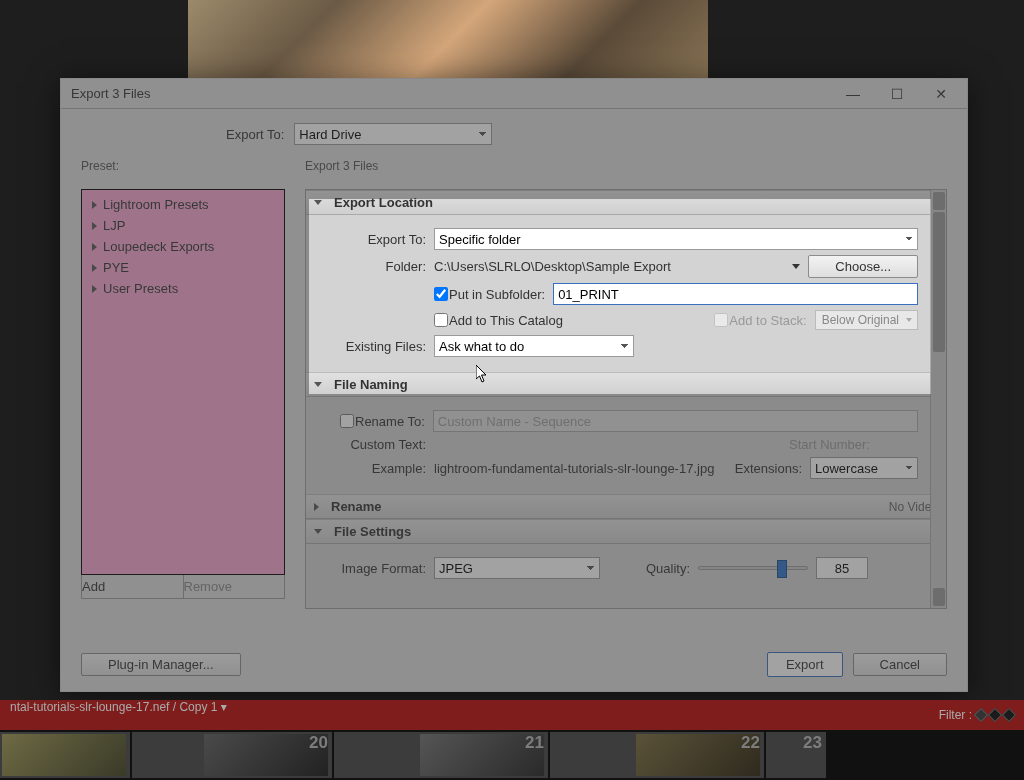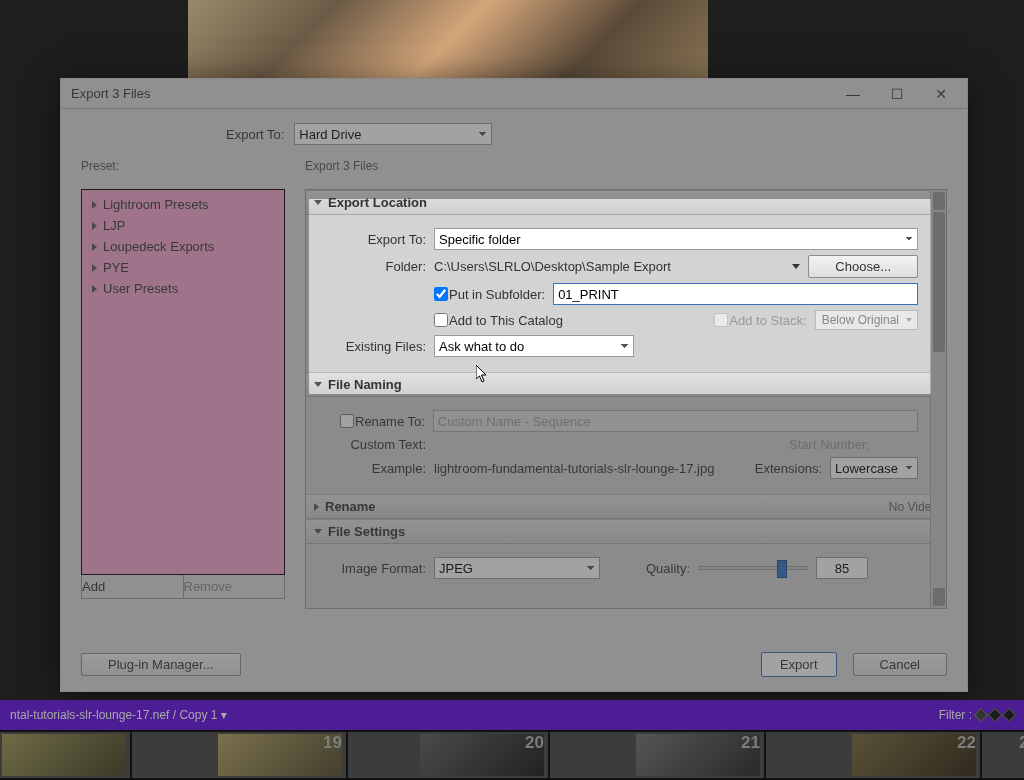--- a/index.html
+++ b/index.html
@@ -23,38 +23,38 @@
   .preset-btns{display:flex;border:1px solid #999;border-top:none}
   .preset-btns div{flex:1;padding:4px 0;font-size:13px}
   .preset-btns div:first-child{border-right:1px solid #999}
   .preset-btns .disabled{color:#888}
   .rightcol{flex:1;position:relative}
   .panel-scroll{height:420px;border:1px solid #999;background:#d3d3d3;position:relative;overflow:hidden}
   .scrollbar-stub{position:absolute;right:0;top:0;width:16px;height:100%;background:#ccc;border-left:1px solid #aaa}
   .scrollbar-stub::before{content:"";position:absolute;left:2px;top:2px;width:12px;height:18px;background:#999;border-radius:2px}
   .scrollbar-stub::after{content:"";position:absolute;left:2px;bottom:2px;width:12px;height:18px;background:#999;border-radius:2px}
   .scroll-thumb{position:absolute;left:2px;top:22px;width:12px;height:140px;background:#999;border-radius:2px}
-  .section-hdr{background:linear-gradient(#e1e1e1,#cfcfcf);border-top:1px solid #bbb;border-bottom:1px solid #aaa;padding:4px 8px;font-weight:bold;font-size:13px;display:flex;align-items:center;gap:6px}
+  .section-hdr{background:linear-gradient(#e1e1e1,#cfcfcf);border-top:1px solid #bbb;border-bottom:1px solid #aaa;padding:4px 8px;font-weight:bold;font-size:13px;display:flex;align-items:center;gap:12px}
   .section-hdr .right{margin-left:auto;font-weight:normal;color:#666;font-size:12px}
   .section-body{padding:8px 28px 10px 0}
   .row{display:flex;align-items:center;margin:5px 0;gap:8px}
   .row .lab{flex:0 0 120px;text-align:right;font-size:13px;color:#333}
   .row .field{flex:1;display:flex;align-items:center;gap:8px}
   .btn{background:linear-gradient(#f3f3f3,#dedede);border:1px solid #8c8c8c;padding:3px 26px;font-size:13px;border-radius:2px}
   .btn-primary{border:1px solid #3a6fbf;background:#fff;padding:4px 18px;font-weight:400}
   .checkbox{display:inline-flex;align-items:center;gap:1px;font-size:13px}
   .checkbox input{width:14px;height:14px;margin:0}
   .bottombar{position:absolute;left:0;right:0;bottom:0;padding:14px 20px;display:flex;align-items:center}
   .bottombar .spacer{flex:1}
   .slider{width:110px;height:4px;background:#c9c9c9;border:1px solid #999;position:relative;border-radius:2px}
   .slider .thumb{position:absolute;top:-7px;left:78px;width:10px;height:18px;background:#2c73c9;border:1px solid #1a4f8e}
   .cursor-arrow{position:absolute;width:14px;height:18px;pointer-events:none}
   .cursor-arrow svg{display:block}
   
-  .statusline{position:absolute;left:0;right:0;top:700px;height:30px;background:#4c1d95;color:#aaa;font-size:12px;display:flex;align-items:center;padding:0 10px}
+  .statusline{position:absolute;left:0;right:0;top:700px;height:30px;background:#7f1d1d;color:#aaa;font-size:12px;display:flex;padding:0 10px}
   .statusline .right{margin-left:auto;display:flex;align-items:center;gap:4px}
   .diamond{width:10px;height:10px;transform:rotate(45deg);border:1px solid #555;background:#1b1b1b}
   .diamond.fill{background:#333}
   .filmstrip{position:absolute;left:0;right:0;top:730px;height:50px;background:#111;display:flex;overflow:hidden;padding:2px 0}
   .thumb-cell{height:46px;flex:0 0 auto;display:flex;align-items:flex-start;background:#3c3c3c;margin-right:2px;position:relative}
   .thumb-num{position:absolute;top:1px;right:4px;font-size:17px;font-weight:bold;color:#7d7d7d}
   .thumb-img{height:42px;margin:2px;background:linear-gradient(135deg,#575041,#333)}
   
   .dimregion{position:absolute;background:rgba(60,60,60,.48);pointer-events:none}
   .folder-path{font-size:13px}
@@ -194,21 +194,21 @@
                 <span>Start Number:</span>
                 <span style="width:40px"></span>
               </div>
           </div>
           <div class="row">
             <div class="lab">Example:</div>
             <div class="field">
               <span>lightroom-fundamental-tutorials-slr-lounge-17.jpg</span>
               <span style="flex:1"></span>
               <span>Extensions:</span>
-              <select style="width:88px"><option>Lowercase</option></select>
+              <select style="width:108px"><option>Lowercase</option></select>
             </div>
           </div>
         </div>
 
         <div class="section-hdr">
           <span class="tri"></span>
           <span>Rename</span>
           <span class="right">No Video</span>
         </div>
 
@@ -232,21 +232,21 @@
         <div class="scrollbar-stub">
             <div class="scroll-thumb"></div>
           </div>
       </div>
     </div>
   </div>
 
   <div class="bottombar">
     <span class="btn">Plug-in Manager...</span>
     <span class="spacer"></span>
-    <span class="btn btn-primary" style="margin-right:16px">Export</span>
+    <span class="btn btn-primary" style="margin-right:10px">Export</span>
     <span class="btn">Cancel</span>
   </div>
 
   <div class="dimregion" style="left:0;top:0;right:0;height:120px"></div>
   <div class="dimregion" style="left:0;top:120px;width:248px;height:195px"></div>
   <div class="dimregion" style="left:0;top:315px;right:0;bottom:0"></div>
   <div class="dimregion" style="right:0;top:120px;width:36px;height:195px"></div>
 
   <div class="cursor-arrow" style="left:415px;top:286px">
     <svg width="14" height="18" viewBox="0 0 14 18">
@@ -262,24 +262,20 @@
     <span class="diamond fill"></span>
     <span class="diamond"></span>
     <span class="diamond"></span>
   </div>
 </div>
 
 <div class="filmstrip">
   <div class="thumb-cell" style="width:130px">
       <div class="thumb-img" style="width:124px;background:linear-gradient(135deg,#6e6a44,#3a3a28)"></div>
     </div>
-  <div class="thumb-cell" style="width:214px">
-      <span class="thumb-num">19</span>
-      <div class="thumb-img" style="width:124px;margin-left:86px;background:linear-gradient(135deg,#7a704c,#44402f)"></div>
-    </div>
   <div class="thumb-cell" style="width:200px">
       <span class="thumb-num">20</span>
       <div class="thumb-img" style="width:124px;margin-left:72px;background:linear-gradient(135deg,#4a4a4a,#222)"></div>
     </div>
   <div class="thumb-cell" style="width:214px">
       <span class="thumb-num">21</span>
       <div class="thumb-img" style="width:124px;margin-left:86px;background:linear-gradient(135deg,#555,#2a2a2a)"></div>
     </div>
   <div class="thumb-cell" style="width:214px">
       <span class="thumb-num">22</span>

